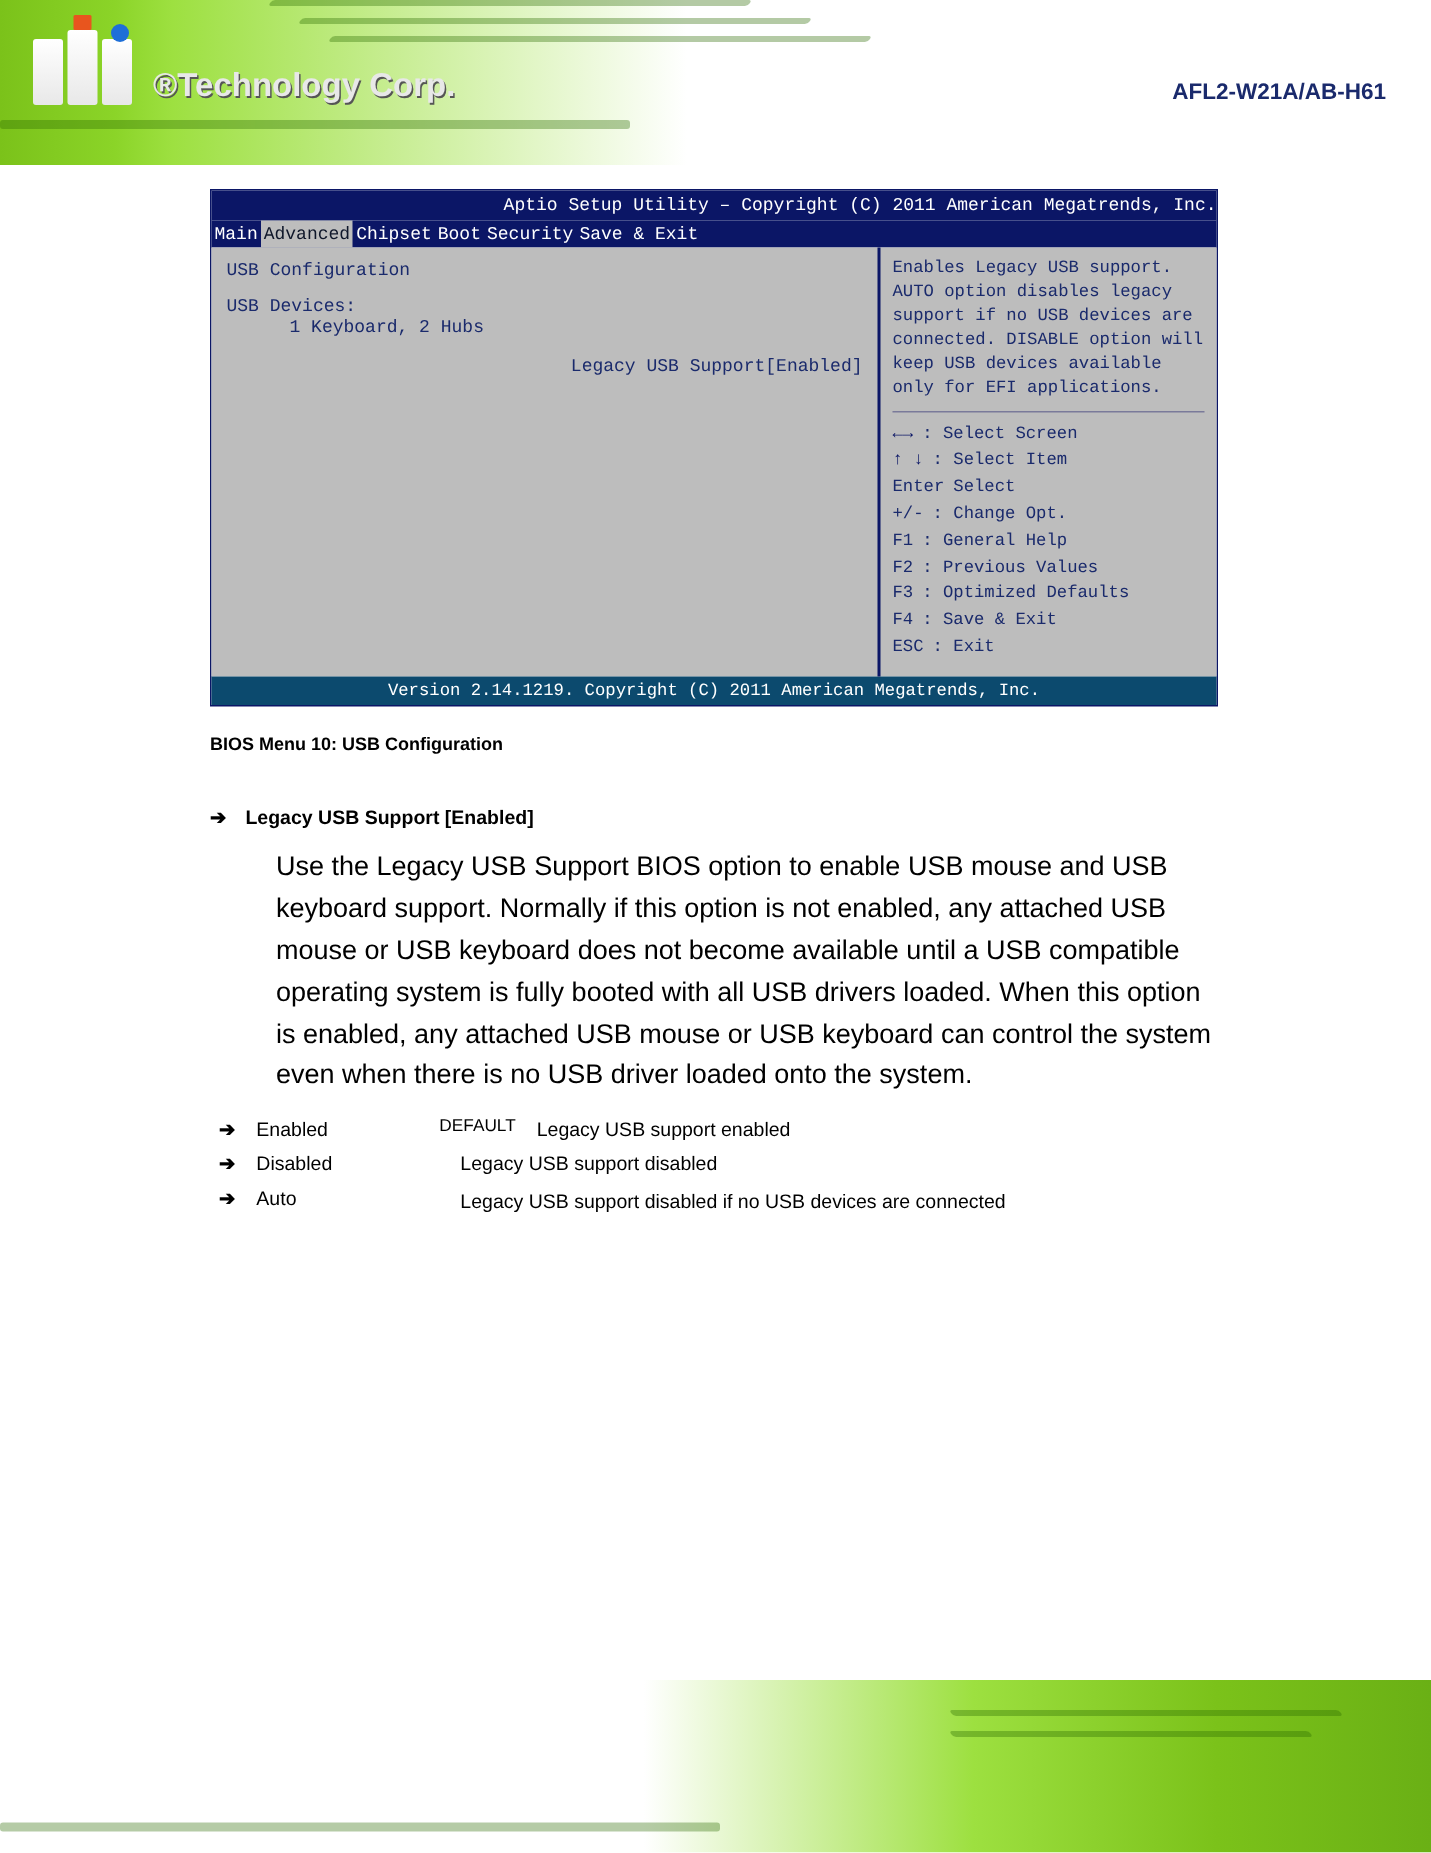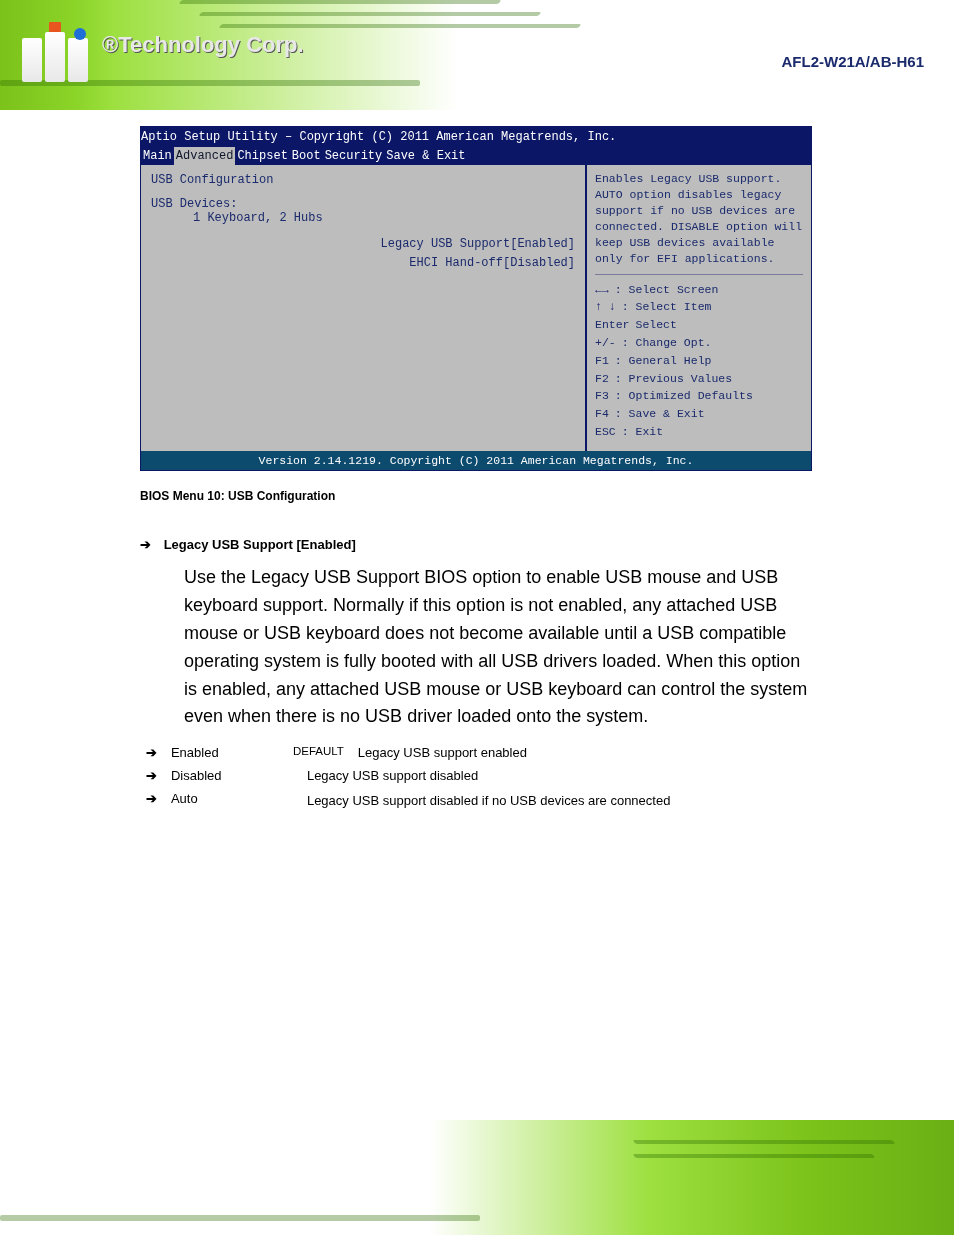--- a/index.html
+++ b/index.html
@@ -9,33 +9,33 @@
 .pcb-bot{bottom:0;height:115px;background:linear-gradient(90deg,#fff 0%,#fff 45%,#9de040 68%,#7bc21a 85%,#6ab015 100%)}
 .pcb-traces{position:absolute;inset:0;opacity:.35}
 .pcb-traces span{position:absolute;background:#2a6b00;border-radius:2px}
 .trace-top span:nth-child(1){left:180px;top:0;width:320px;height:4px;transform:skewX(-35deg)}
 .trace-top span:nth-child(2){left:200px;top:12px;width:340px;height:4px;transform:skewX(-35deg)}
 .trace-top span:nth-child(3){left:220px;top:24px;width:360px;height:4px;transform:skewX(-35deg)}
 .trace-top span:nth-child(4){left:0;top:80px;width:420px;height:6px}
 .trace-bot span:nth-child(1){right:60px;top:20px;width:260px;height:4px;transform:skewX(35deg)}
 .trace-bot span:nth-child(2){right:80px;top:34px;width:240px;height:4px;transform:skewX(35deg)}
 .trace-bot span:nth-child(3){left:0;bottom:14px;width:480px;height:6px}
-.logo-wrap{position:absolute;left:22px;top:32px;display:flex;align-items:flex-start;gap:8px}
+.logo-wrap{position:absolute;left:22px;top:20px;display:flex;align-items:flex-end;gap:8px}
 .logo{width:72px;height:50px;display:flex;gap:3px;align-items:flex-end}
 .logo .bar{width:20px;border-radius:2px}
 .logo .b1{height:44px;background:linear-gradient(#fff,#e8e8e8)}
 .logo .b2{height:50px;background:linear-gradient(#fff,#e8e8e8);position:relative}
 .logo .b3{height:44px;background:linear-gradient(#fff,#e8e8e8);position:relative}
 .logo .b2::before{content:"";position:absolute;top:-10px;left:4px;width:12px;height:10px;background:#e8551e;border-radius:1px}
 .logo .b3::before{content:"";position:absolute;top:-10px;right:2px;width:12px;height:12px;background:#1e6fd8;border-radius:50%}
 .logo-text{font-size:22px;font-weight:700;color:#e8e8e8;text-shadow:1px 1px 0 #555;font-family:"Arial Black",sans-serif;white-space:nowrap}
 .doc-title{position:absolute;right:30px;top:53px;font-size:15px;font-weight:700;color:#1a2a6c}
 .content{position:absolute;left:140px;top:126px;width:672px}
 .bios-box{width:672px;border:1px solid #0b1666}
-.bios-hdr{background:#0b1666;color:#fff;text-align:left;font-size:12px;padding:3px 0;font-family:"Courier New",monospace}
+.bios-hdr{background:#0b1666;color:#fff;text-align:right;font-size:12px;padding:3px 0;font-family:"Courier New",monospace}
 .tabs{display:flex;background:#0b1666;font-family:"Courier New",monospace;font-size:12px}
 .tab{padding:2px 2px;color:#fff}
 .tab.active{background:#bdbdbd;color:#0f172a}
 .bios-body{display:flex;background:#bdbdbd}
 .left-pane{flex:1;border-right:2px solid #0b1666;padding:6px 10px 14px;font-family:"Courier New",monospace;font-size:12px;color:#1a2a6c;min-height:286px}
 .row{display:flex;justify-content:flex-end;line-height:1.55}
 .row .v{color:#1a2a6c}
 .sec-title{color:#1a2a6c;margin-top:2px}
 .right-pane{width:224px;padding:6px 8px;font-family:"Courier New",monospace;font-size:11.5px;color:#1a2a6c}
 .right-pane .desc{min-height:96px;line-height:1.4}
@@ -93,24 +93,20 @@
     <div class="bios-body">
       <div class="left-pane">
         <div class="sec-title">USB Configuration</div>
         <div style="height:10px"></div>
         <div>USB Devices:</div>
         <div style="padding-left:42px">1 Keyboard, 2 Hubs</div>
         <div style="height:10px"></div>
         <div class="row">
           <span>Legacy USB Support</span>
           <span class="v">[Enabled]</span>
-        </div>
-        <div class="row">
-          <span>EHCI Hand-off</span>
-          <span class="v">[Disabled]</span>
         </div>
       </div>
       <div class="right-pane">
         <div class="desc">Enables Legacy USB support. AUTO option disables legacy support if no USB devices are connected. DISABLE option will keep USB devices available only for EFI applications.</div>
         <div class="hr"></div>
         <div class="nav-row">
             <span class="arrow">←→</span>
             <span>: Select Screen</span>
           </div>
         <div class="nav-row">

